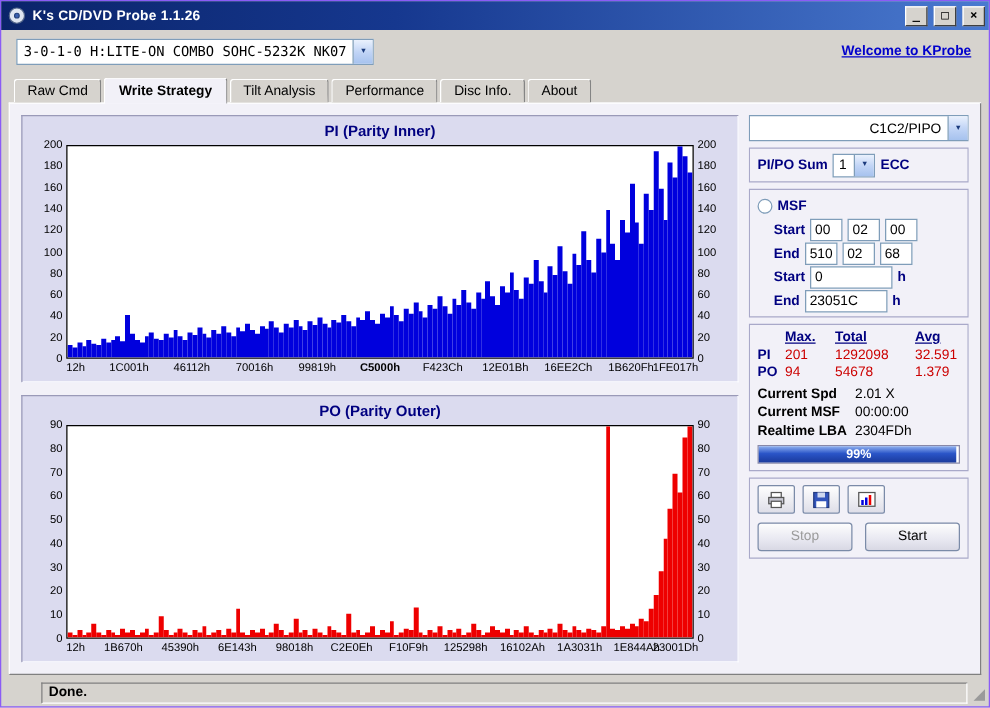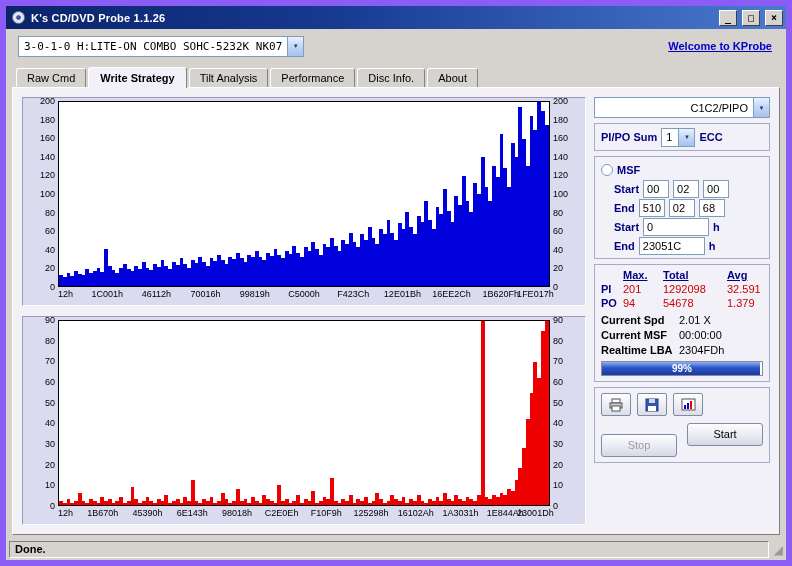--- a/index.html
+++ b/index.html
@@ -1,19 +1,19 @@
 <!DOCTYPE html>
 <html><head>
 <meta charset="utf-8">
 <style>
   * { box-sizing: border-box; margin: 0; padding: 0; }
   html, body { width: 792px; height: 566px; }
   body { font-family: "Liberation Sans", "DejaVu Sans", sans-serif; font-size: 11px; background: #d6d3ce; overflow: hidden; }
 
-  .window { position: absolute; inset: 0; border: 6px solid #8b5cf6; background: #d6d3ce; display: flex; flex-direction: column; }
+  .window { position: absolute; inset: 0; border: 1px solid #8b5cf6; background: #d6d3ce; display: flex; flex-direction: column; }
 
   
   .titlebar { height: 23px; flex: none; background: linear-gradient(90deg,#0a246a 0%,#16388f 40%,#4a7ad0 100%); display: flex; align-items: center; gap: 5px; padding: 0 3px 0 5px; }
   .title-text { color: #fff; font-weight: bold; flex: 1; letter-spacing: .2px; }
   .tb-btn { width: 18px; height: 16px; background: #d6d3ce; border: 1px solid; border-color: #ffffff #404040 #404040 #ffffff; font: bold 10px "DejaVu Sans Mono", monospace; line-height: 13px; text-align: center; color: #000; cursor: pointer; }
 
   
   .toolbar { height: 34px; flex: none; display: flex; align-items: center; justify-content: space-between; padding: 0 14px 0 12px; }
   .combo { display: inline-flex; align-items: center; background: #fff; border: 1px solid #7f9db9; height: 21px; cursor: pointer; }
   .combo-text { padding: 0 5px; white-space: pre; text-align: right; }
@@ -66,25 +66,25 @@
   .current-row { display: flex; align-items: center; height: 15px; }
   .current-row .cl { width: 78px; font-weight: bold; color: #000; }
   .progress { height: 15px; border: 1px solid #8888a8; position: relative; background: #fff; margin: 4px 0 2px; }
   .progress-fill { position: absolute; left: 0; top: 0; bottom: 0; background: linear-gradient(180deg,#8fb0ef,#2a55c8 45%,#1a3a9c); }
   .progress-label { position: absolute; inset: 0; display: flex; align-items: center; justify-content: center; color: #fff; font-size: 10px; font-weight: bold; }
 
   .iconrow { display: flex; gap: 6px; padding: 2px 0 7px; }
   .icon-btn { width: 30px; height: 23px; border: 1px solid #7b8ba8; border-radius: 2px; background: linear-gradient(180deg,#fefefe,#dedee8); display: flex; align-items: center; justify-content: center; cursor: pointer; }
   .btnrow { display: flex; gap: 10px; padding-bottom: 2px; }
   .xp-btn { flex: 1; height: 23px; border: 1px solid #7b8ba8; border-radius: 3px; background: linear-gradient(180deg,#fdfdfd,#e8e8f1 60%,#d8d8e4); font-size: 11px; text-align: center; line-height: 21px; cursor: pointer; }
-  .xp-btn.disabled { color: #9b9b9b; margin-top: 11px; }
+  .xp-btn.disabled { color: #9b9b9b; }
 
   
   .statusbar { height: 21px; flex: none; display: flex; align-items: center; padding: 2px 3px; }
-  .status-inner { flex: 1; border: 1px solid; border-color: #808080 #ffffff #ffffff #808080; height: 17px; line-height: 15px; padding: 0 5px; font-weight: bold; color: #000; }
+  .status-inner { flex: 1; border: 1px solid; border-color: #808080 #ffffff #ffffff #808080; height: 17px; line-height: 15px; padding: 0 5px; font-weight: bold; color: #000; margin-left: 29px; }
   .grip { width: 14px; text-align: right; color: #9a9a9a; font-size: 12px; line-height: 12px; }
 </style>
 </head>
 <body>
 
 <div class="window">
 
   <div class="titlebar">
     <svg width="15" height="15" viewBox="0 0 16 16">
       <circle cx="8" cy="8" r="6.5" fill="#dfe5f2" stroke="#55688c"></circle>
@@ -112,20 +112,21 @@
       <div class="tab">Tilt Analysis</div>
       <div class="tab">Performance</div>
       <div class="tab">Disc Info.</div>
       <div class="tab">About</div>
     </div>
 
   <div class="mainpanel">
 
     <div class="charts-col">
       <section class="chartbox">
+        <div class="chart-title">PI (Parity Inner)</div>
         <div class="chart-body">
           <div class="yaxis left">
               <span style="bottom: 0%;">0</span>
               <span style="bottom: 10%;">20</span>
               <span style="bottom: 20%;">40</span>
               <span style="bottom: 30%;">60</span>
               <span style="bottom: 40%;">80</span>
               <span style="bottom: 50%;">100</span>
               <span style="bottom: 60%;">120</span>
               <span style="bottom: 70%;">140</span>
@@ -280,30 +281,31 @@
               <span style="bottom: 90%;">180</span>
               <span style="bottom: 100%;">200</span>
             </div>
         </div>
         <div class="xlabels">
             <span style="left: 0%; transform: none;">12h</span>
             <span style="left: 10%; transform: translateX(-50%);">1C001h</span>
             <span style="left: 20%; transform: translateX(-50%);">46112h</span>
             <span style="left: 30%; transform: translateX(-50%);">70016h</span>
             <span style="left: 40%; transform: translateX(-50%);">99819h</span>
-            <span style="left: 50%; transform: translateX(-50%);">C5000h</span>
+            <span style="left: 50%; transform: translateX(-50%); font-weight: bold;">C5000h</span>
             <span style="left: 60%; transform: translateX(-50%);">F423Ch</span>
             <span style="left: 70%; transform: translateX(-50%);">12E01Bh</span>
             <span style="left: 80%; transform: translateX(-50%);">16EE2Ch</span>
             <span style="left: 90%; transform: translateX(-50%);">1B620Fh</span>
             <span style="left: 100%; transform: translateX(-90%);">1FE017h</span>
           </div>
       </section>
 
       <section class="chartbox">
+        <div class="chart-title">PO (Parity Outer)</div>
         <div class="chart-body">
           <div class="yaxis left">
               <span style="bottom: 0%;">0</span>
               <span style="bottom: 11.1111%;">10</span>
               <span style="bottom: 22.2222%;">20</span>
               <span style="bottom: 33.3333%;">30</span>
               <span style="bottom: 44.4444%;">40</span>
               <span style="bottom: 55.5556%;">50</span>
               <span style="bottom: 66.6667%;">60</span>
               <span style="bottom: 77.7778%;">70</span>

